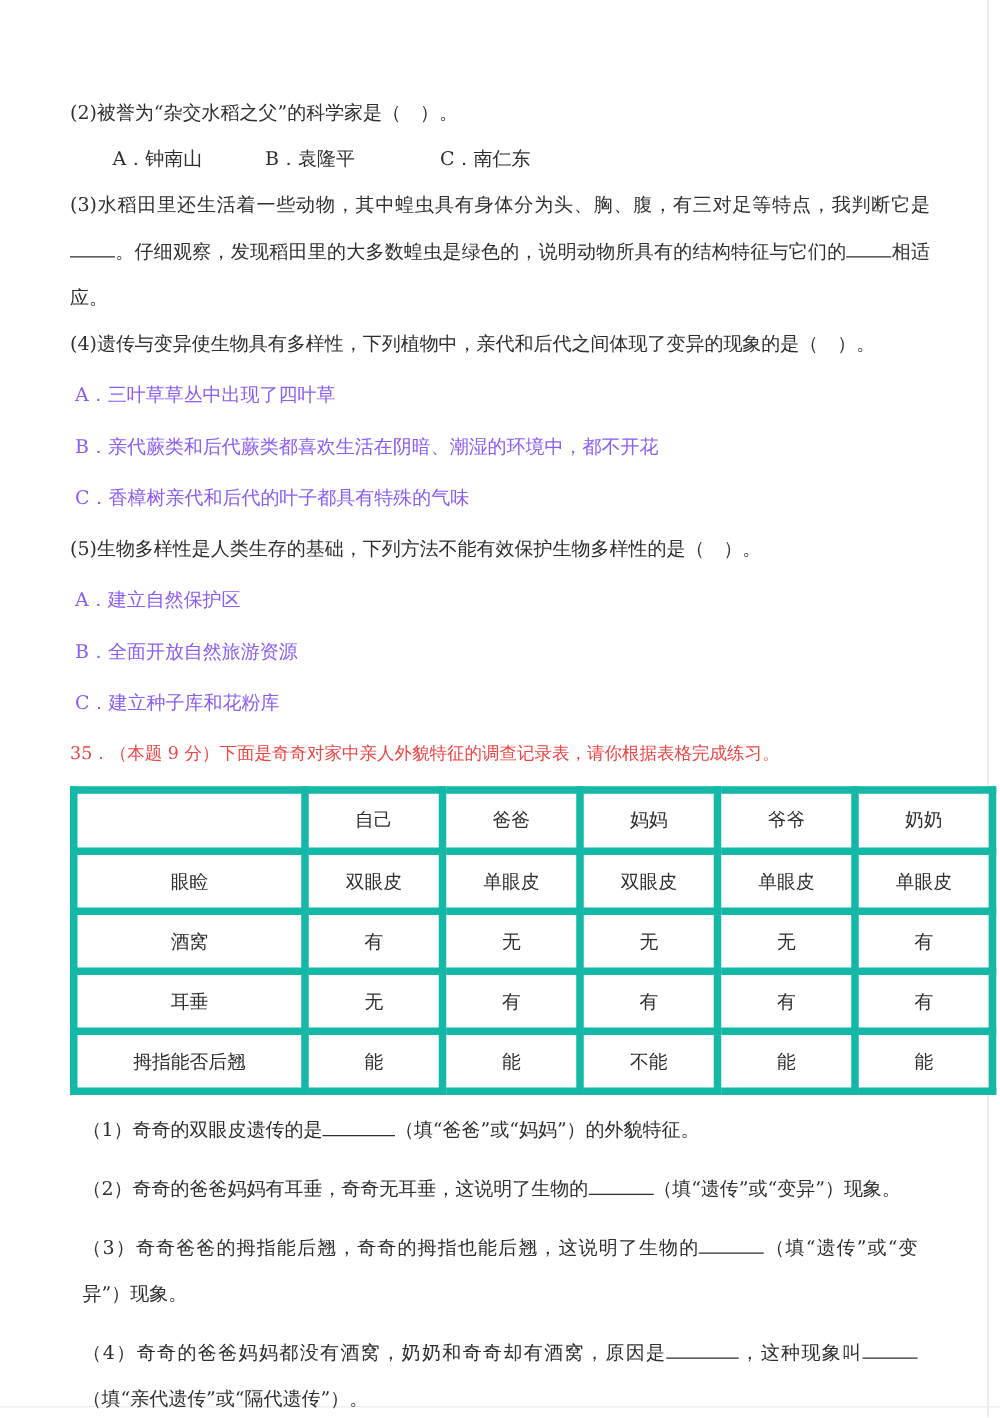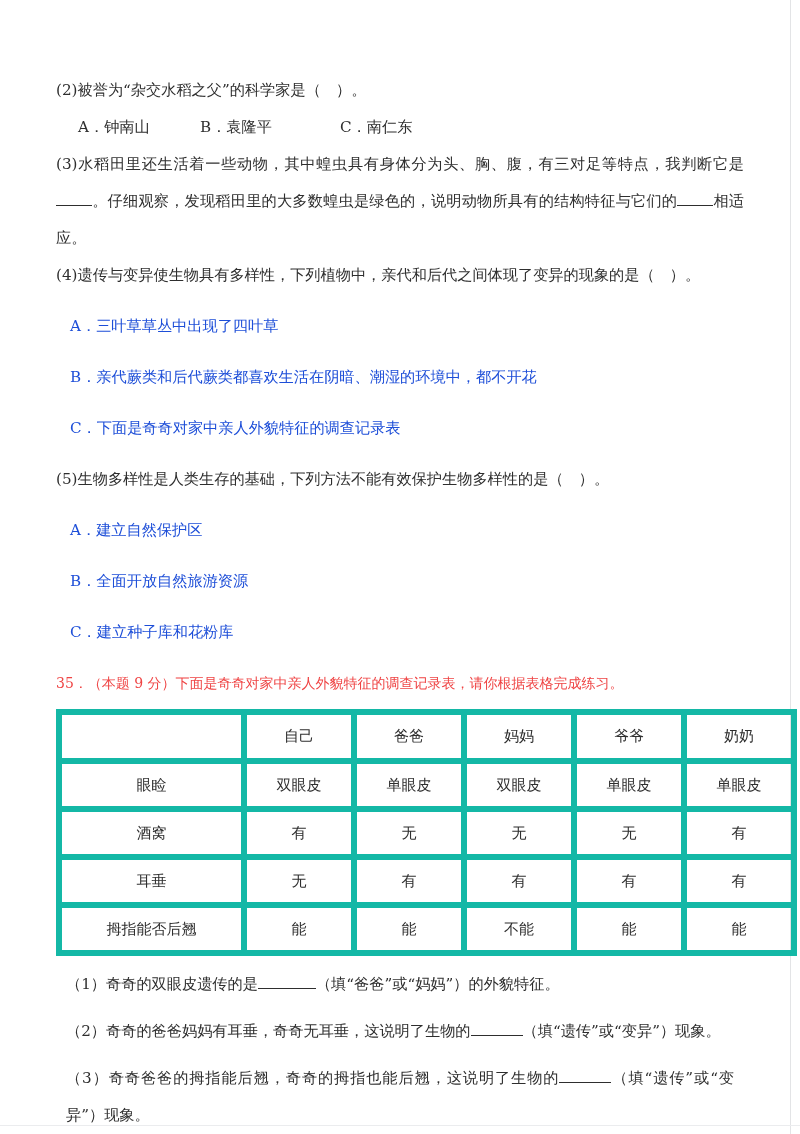--- a/index.html
+++ b/index.html
@@ -77,29 +77,29 @@
   .opt-row {
     display: flex;
     font-size: 15.2px;
     line-height: 37px;
     margin: 0;
     color: #2e2e2e;
   }
   .opt-row .opt {
     white-space: nowrap;
   }
-  .opt-a { margin-left: 22px; width: 122px; }
+  .opt-a { margin-left: 34px; width: 122px; }
   .opt-b { width: 140px; }
   .opt-c { }
 
   .opt-line {
     font-size: 15.2px;
     line-height: 37px;
-    margin: 14px;
-    color: #1d4ed8;
+    margin: 4px;
+    color: #8b5cf6;
     padding-left: 0px;
   }
 
   .q35 {
     font-size: 14px;
     line-height: 37px;
     margin: 0;
     color: #ef4444;
   }
 
@@ -167,21 +167,21 @@
       <span class="opt opt-a">A．钟南山</span>
       <span class="opt opt-b">B．袁隆平</span>
       <span class="opt opt-c">C．南仁东</span>
     </div>
 
     <p class="para"><span>(3)水稻田里还生活着一些动物，其中蝗虫具有身体分为头、胸、腹，有三对足等特点，我判断它是</span><u class="fill w36"></u><span>。仔细观察，发现稻田里的大多数蝗虫是绿色的，说明动物所具有的结构特征与它们的</span><u class="fill w36"></u><span>相适应。</span></p>
 
     <p class="para">(4)遗传与变异使生物具有多样性，下列植物中，亲代和后代之间体现了变异的现象的是（　）。</p>
     <p class="opt-line">A．三叶草草丛中出现了四叶草</p>
     <p class="opt-line">B．亲代蕨类和后代蕨类都喜欢生活在阴暗、潮湿的环境中，都不开花</p>
-    <p class="opt-line">C．下面是奇奇对家中亲人外貌特征的调查记录表</p>
+    <p class="opt-line">C．香樟树亲代和后代的叶子都具有特殊的气味</p>
 
     <p class="para">(5)生物多样性是人类生存的基础，下列方法不能有效保护生物多样性的是（　）。</p>
     <p class="opt-line">A．建立自然保护区</p>
     <p class="opt-line">B．全面开放自然旅游资源</p>
     <p class="opt-line">C．建立种子库和花粉库</p>
 
     <p class="q35">35．（本题 9 分）下面是奇奇对家中亲人外貌特征的调查记录表，请你根据表格完成练习。</p>
 
     <div class="table-wrap">
       <table class="survey">

